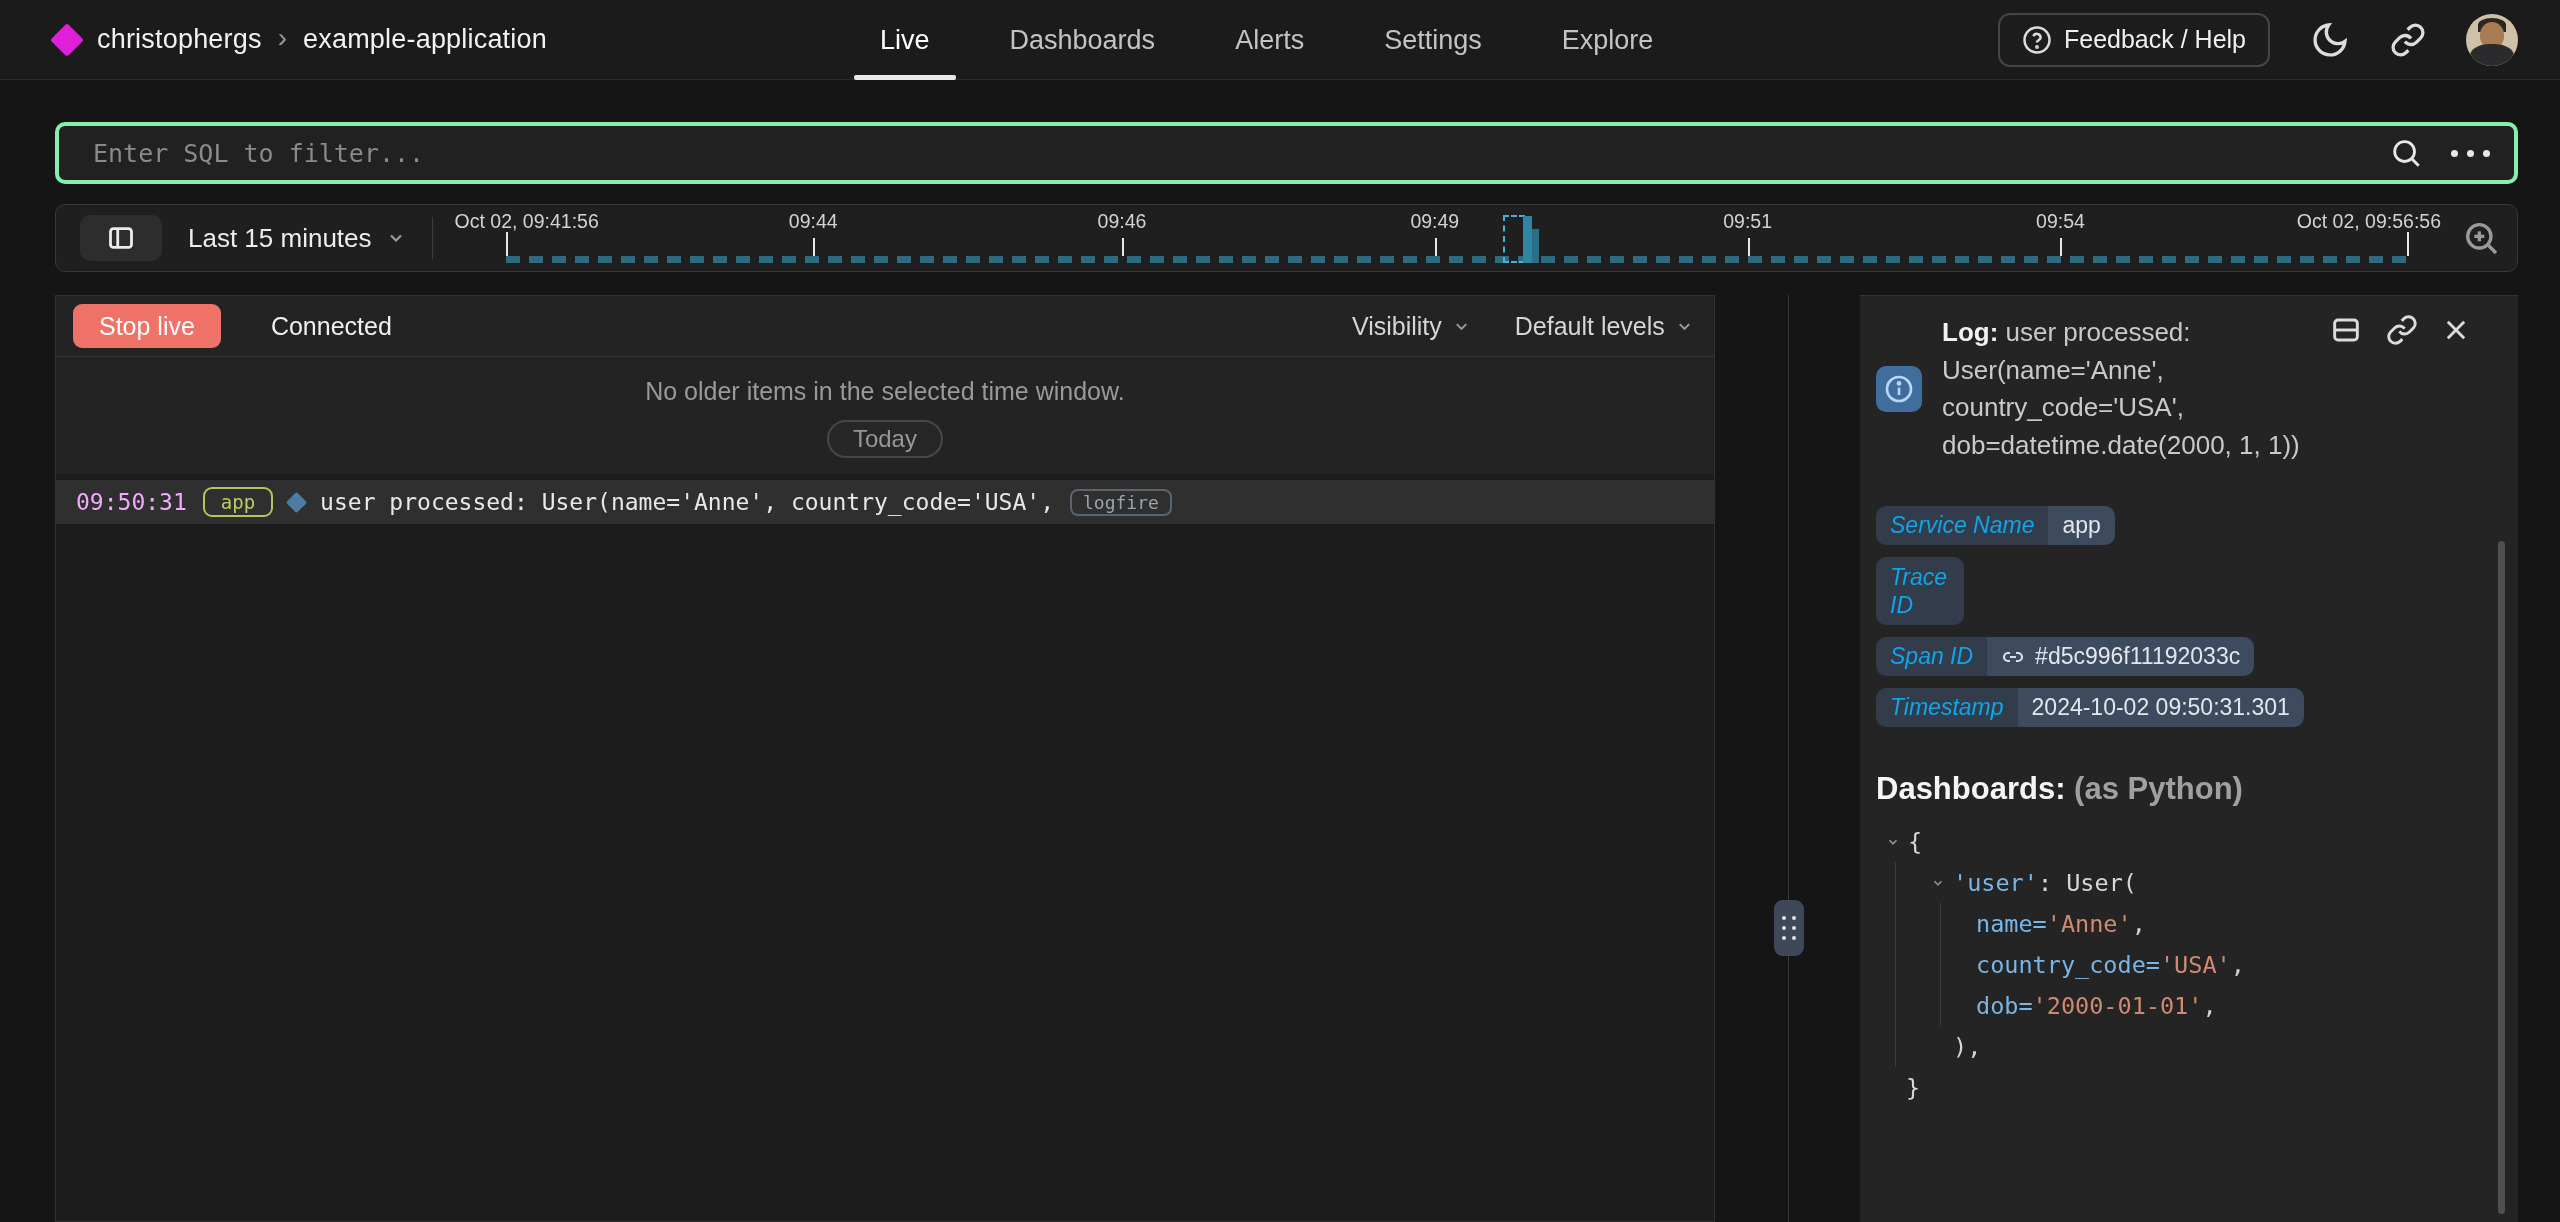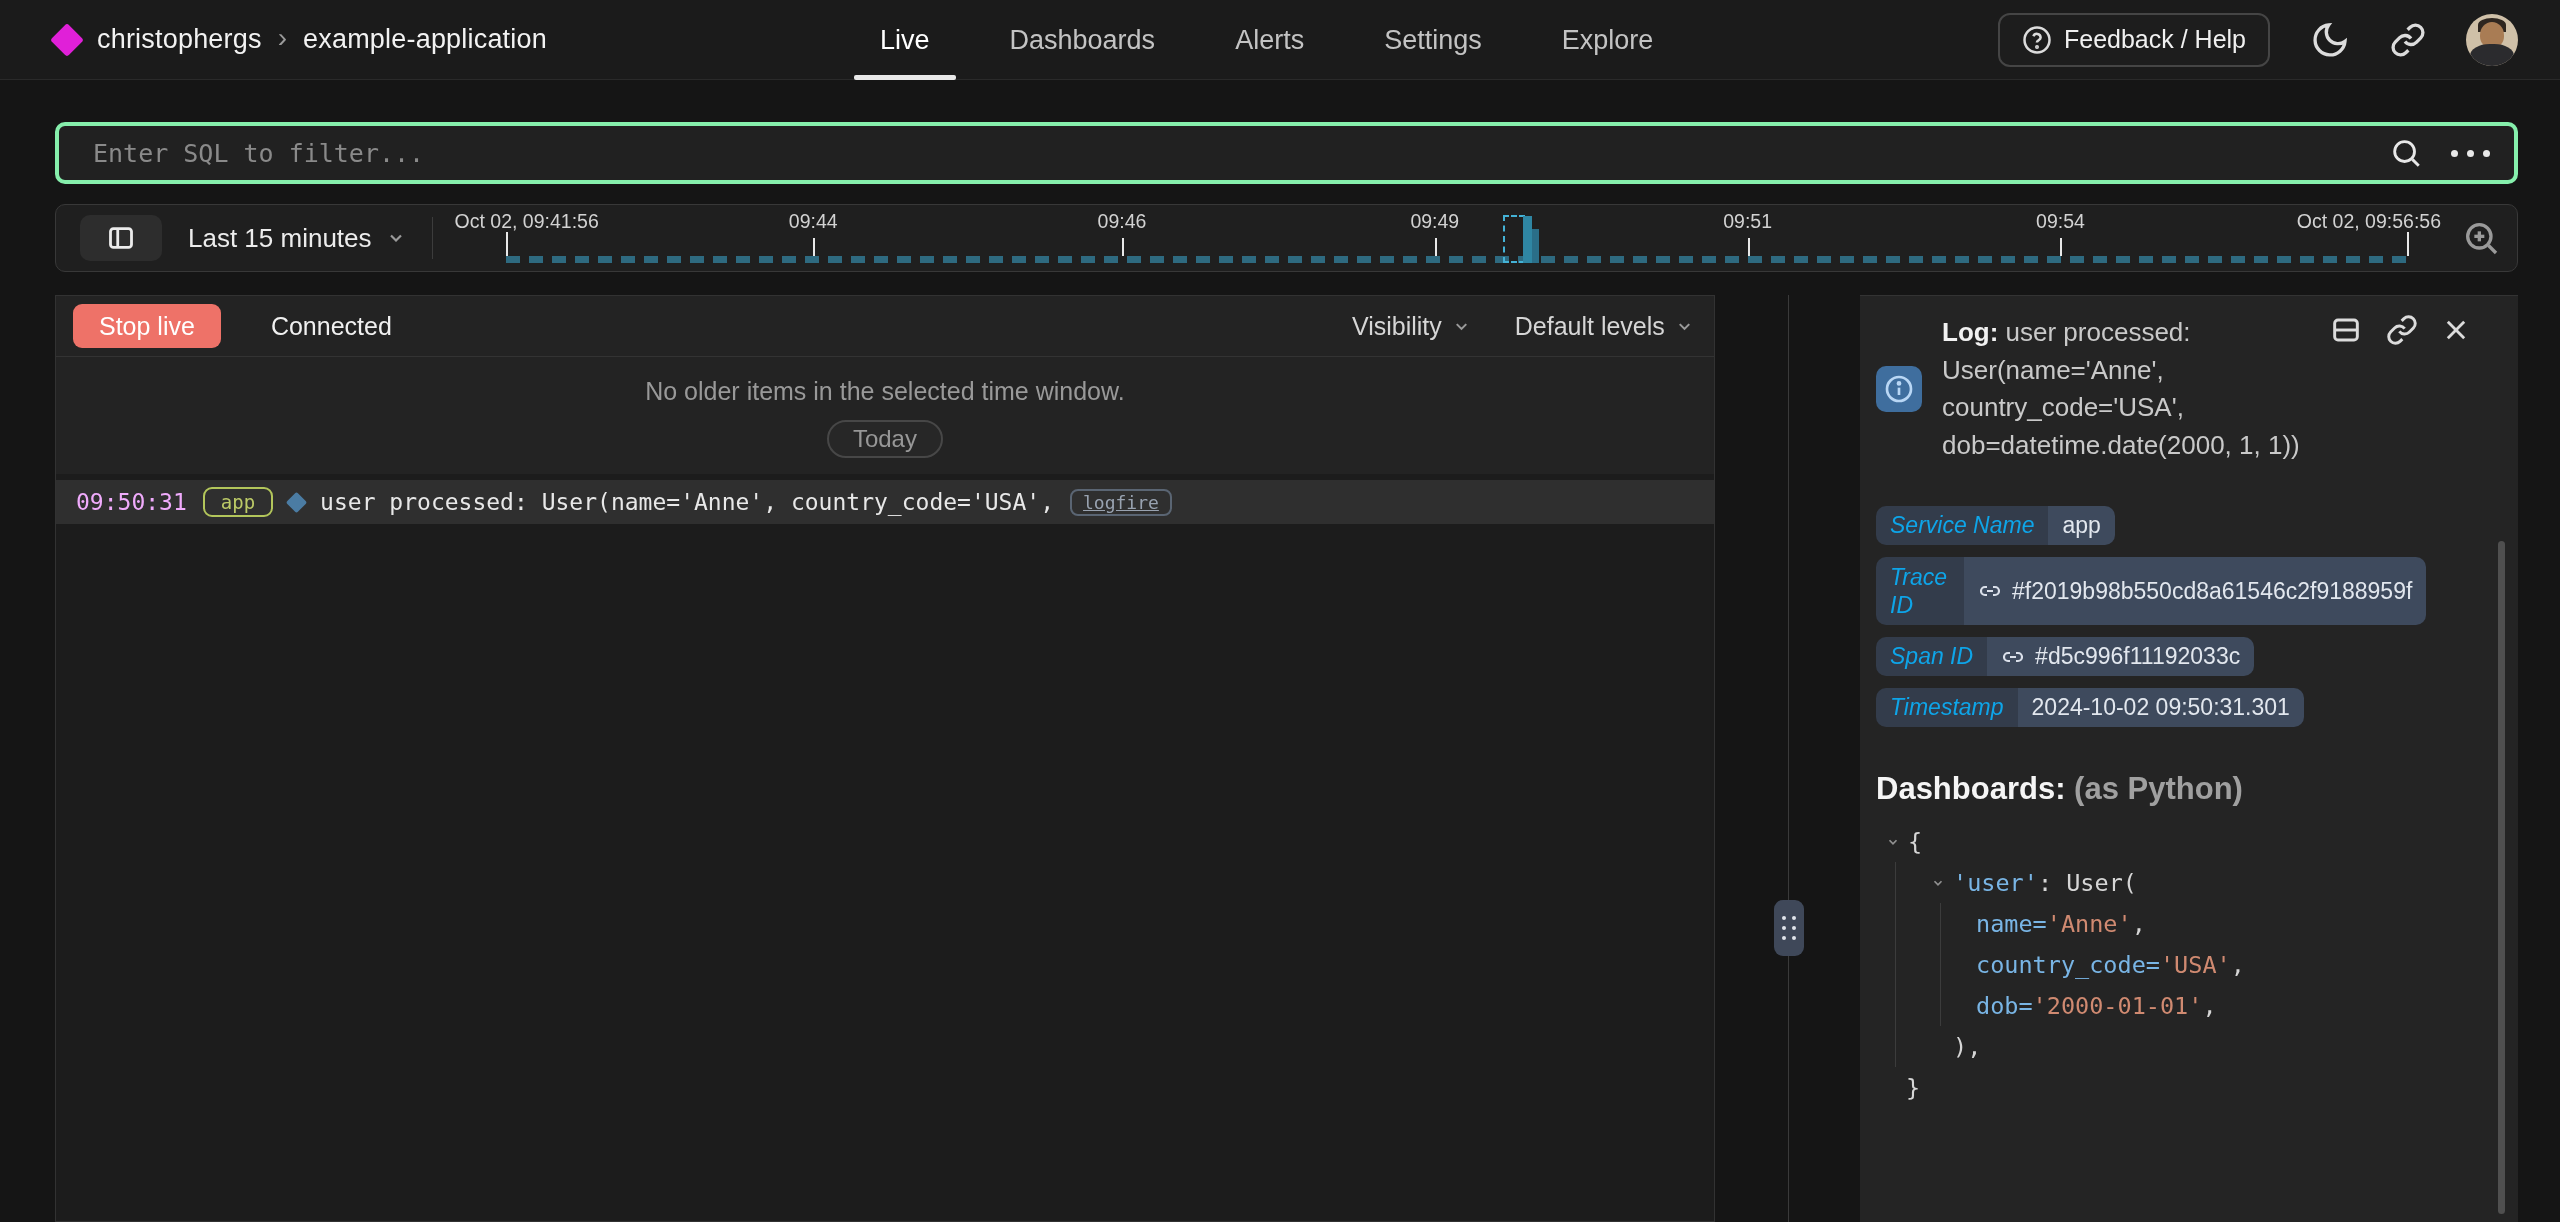--- a/index.html
+++ b/index.html
@@ -76,21 +76,21 @@
   .lp-empty { background:#232323; padding:20px 0 16px; display:flex; flex-direction:column; align-items:center; }
   .empty-msg { font-size:25px; color:#999999; }
   .today-btn { margin-top:14px; height:38px; padding:0 24px; border:2px solid #474747; border-radius:20px;
                background:#272727; color:#979797; font-size:24px; cursor:pointer; }
   .log-row { margin-top:6px; height:44px; background:#2f2f2f; display:flex; align-items:center; gap:16px;
              padding:0 16px 0 20px; font-family:"DejaVu Sans Mono", monospace; cursor:pointer; }
   .row-time { color:#f0abfc; font-size:23px; }
   .badge-app { border:2px solid #b3c65b; color:#bcca67; border-radius:9px; padding:2px 16px; font-size:19px; }
   .row-diamond { width:15px; height:15px; background:#4b7ca3; transform:rotate(45deg); border-radius:2px; }
   .row-msg { color:#e8e8e8; font-size:23px; white-space:nowrap; }
-  .badge-logfire { border:2px solid #5a6573; color:#98a2b0; border-radius:8px; padding:1px 11px; font-size:18px;text-decoration:underline; }
+  .badge-logfire { border:2px solid #5a6573; color:#98a2b0; border-radius:8px; padding:1px 11px; font-size:18px; }
 
   
   .resizer { width:52px; position:relative; }
   .resizer .rail { position:absolute; left:25px; top:0; bottom:0; width:1px; background:#3a3a3a; }
   .resizer .handle { position:absolute; left:11px; top:605px; width:30px; height:56px; background:#3f4859;
                      border-radius:9px; display:flex; align-items:center; justify-content:center; cursor:col-resize; }
   .handle .grid { display:grid; grid-template-columns:repeat(2, 4px); grid-auto-rows:4px; gap:6px; }
   .handle .grid i { background:#dfe3ea; border-radius:50%; }
 
   
@@ -334,30 +334,20 @@
         </div>
       </div>
 
       <div class="chips">
         <div class="chip">
           <span class="chip-label">Service Name</span>
           <span class="chip-value">app</span>
         </div>
         <div class="chip trace">
           <span class="chip-label">Trace ID</span>
-          <span class="chip-value">
-            <span class="chip-link">
-              <svg width="24" height="24" viewBox="0 0 24 24" fill="none" stroke="currentColor" stroke-width="2.2">
-                <path d="M9 12h6"></path>
-                  <path d="M9 8H7a4 4 0 1 0 0 8h2"></path>
-                  <path d="M15 8h2a4 4 0 1 1 0 8h-2"></path>
-              </svg>
-            </span>
-            <span>#f2019b98b550cd8a61546c2f9188959f</span>
-          </span>
         </div>
         <div class="chip">
           <span class="chip-label">Span ID</span>
           <span class="chip-value">
             <span class="chip-link">
               <svg width="24" height="24" viewBox="0 0 24 24" fill="none" stroke="currentColor" stroke-width="2.2">
                 <path d="M9 12h6"></path>
                   <path d="M9 8H7a4 4 0 1 0 0 8h2"></path>
                   <path d="M15 8h2a4 4 0 1 1 0 8h-2"></path>
               </svg>

